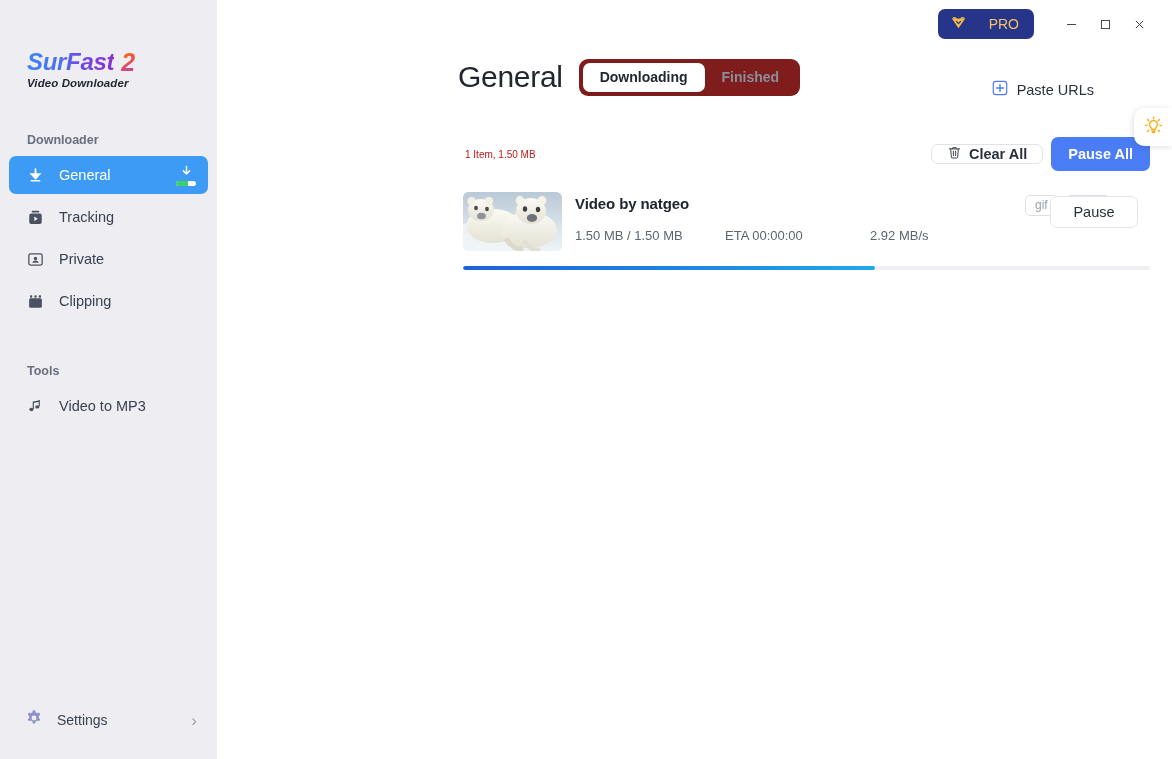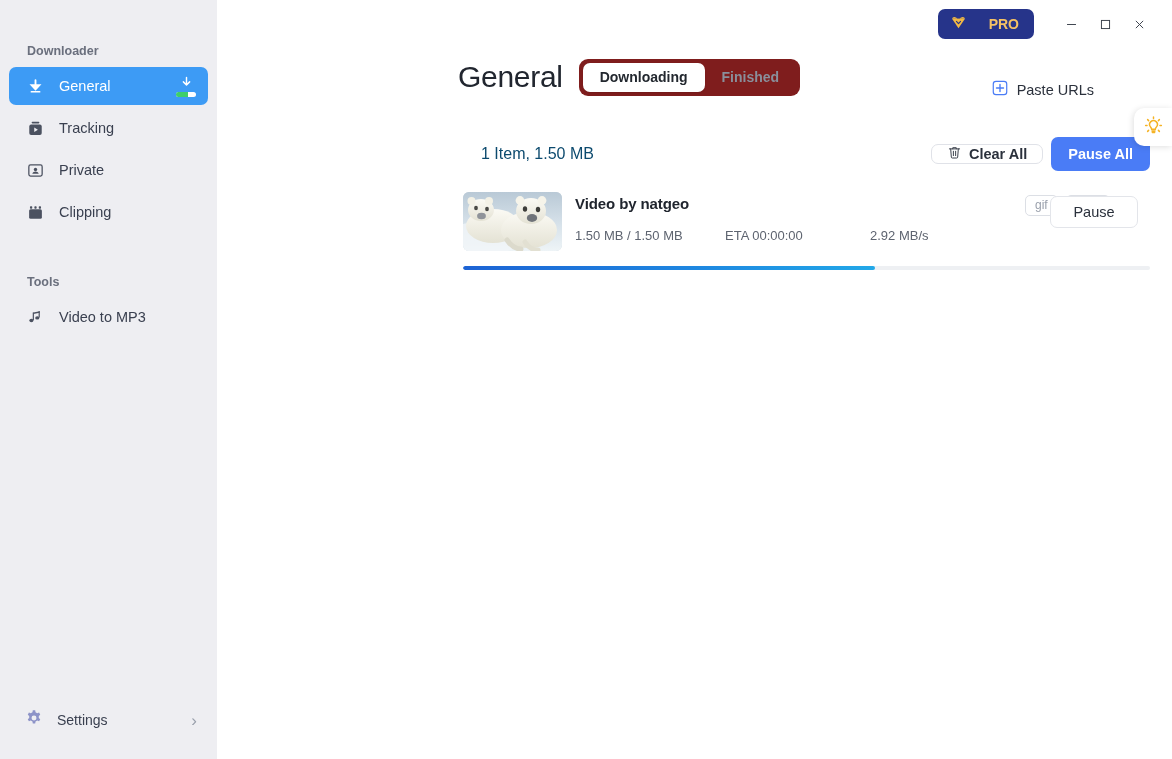--- a/index.html
+++ b/index.html
@@ -158,21 +158,21 @@
     padding-right: 16px;
     gap: 0px;
   }
   #pro-button {
     display: flex;
     align-items: center;
     gap: 22px;
     background: #26348a;
     color: #f5c264;
     font-size: 14px;
-    font-weight: bold;
+    font-weight: normal;
     border-radius: 7px;
     height: 30px;
     padding: 0 15px 0 12px;
     cursor: pointer;
     margin-right: 20px;
   }
   .win-btn {
     width: 34px;
     height: 30px;
     display: flex;
@@ -252,24 +252,23 @@
 
   
   #toolbar {
     display: flex;
     align-items: center;
     padding: 0 22px 0 248px;
     height: 40px;
     margin-top: 32px;
   }
   #item-summary {
-    font-size: 16px;
-    color: #0c4a6e;
+    font-size: 10px;
+    color: #b91c1c;
     flex: 1;
-    margin-left: 16px;
   }
   #clear-all {
     display: flex;
     align-items: center;
     gap: 7px;
     height: 20px;
     padding: 0 15px;
     border: 1px solid #e0e2e8;
     border-radius: 7px;
     background: #ffffff;
@@ -378,20 +377,27 @@
     background: linear-gradient(90deg, #1d63d4 0%, #1e86e0 55%, #22a8e8 100%);
   }
 </style>
 </head>
 <body>
 
 <div id="app">
 
   <div id="sidebar">
 
+    <div id="logo-block">
+      <div style="display:flex; align-items:flex-start;">
+        <span id="logo-line1">SurFast</span>
+        <span id="logo-two">2</span>
+      </div>
+      <div id="logo-line2">Video Downloader</div>
+    </div>
 
     <div id="downloader-section">
       <div class="nav-section-label">Downloader</div>
 
       <div class="nav-item active">
         <span class="nav-icon">
           <svg width="17" height="17" viewBox="0 0 24 24" fill="#ffffff">
             <path d="M12 3 L12 13 M12 16 L6.5 10 L17.5 10 Z" stroke="#ffffff" stroke-width="2.6" stroke-linecap="round" fill="#ffffff"></path>
             <rect x="5" y="18.2" width="14" height="2.4" rx="1.2" fill="#ffffff"></rect>
           </svg>

